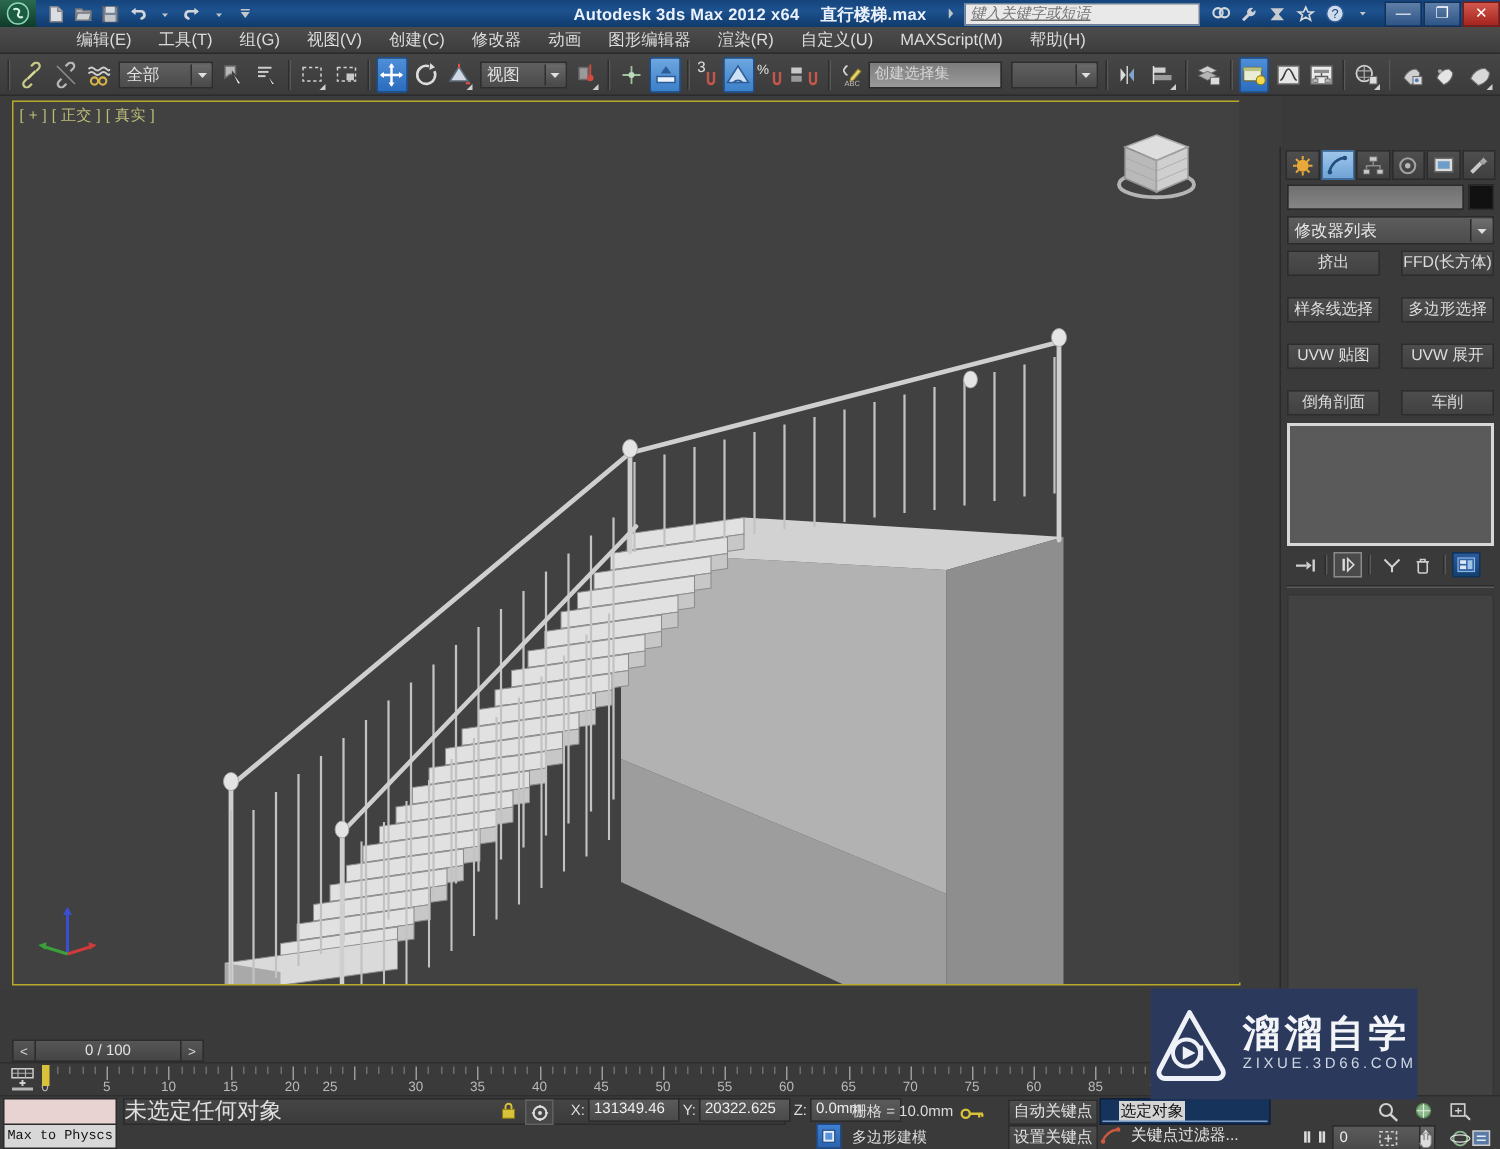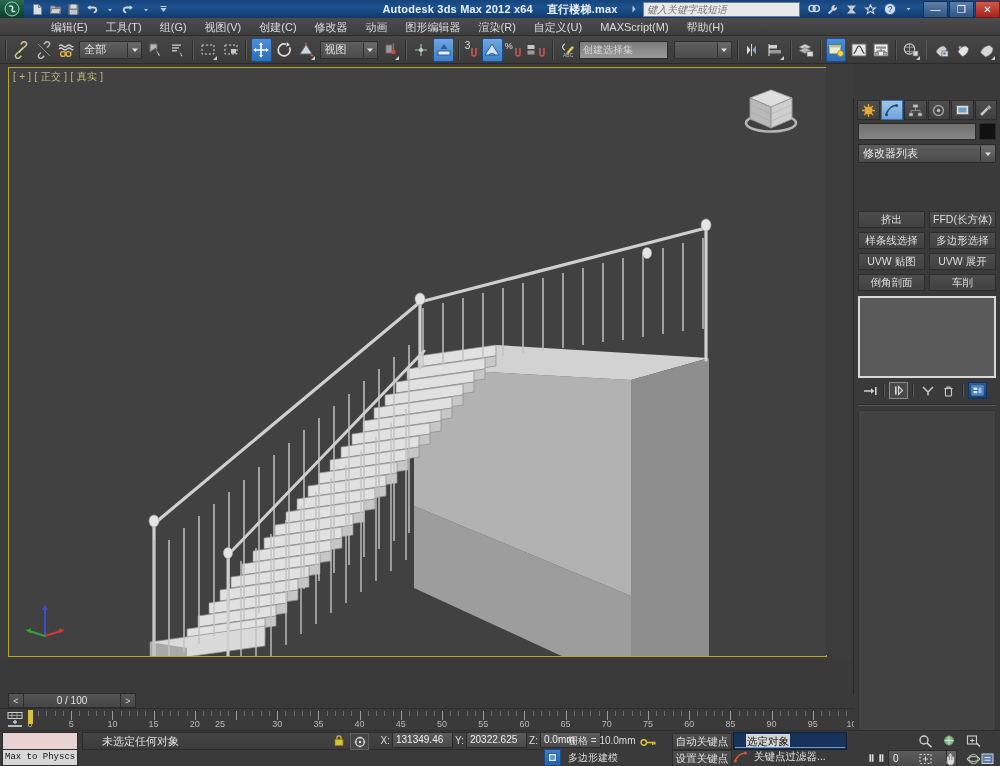--- a/index.html
+++ b/index.html
@@ -17,21 +17,21 @@
   .logo-btn svg{display:block;}
   .qat{display:flex;align-items:center;gap:3px;margin-left:6px;}
   .qicon{width:15px;height:14px;display:flex;align-items:center;justify-content:center;opacity:.93;}
   .title-text{position:absolute;left:0;right:0;text-align:center;
     font-size:11px;color:#eaf1fb;font-weight:bold;letter-spacing:.2px;pointer-events:none;}
   .title-text .fn{margin-left:14px;}
   .tb-right{margin-left:auto;display:flex;align-items:center;height:18px;}
   .searchbox{display:flex;align-items:center;height:13px;width:155px;background:#e9e9e9;
     border:1px solid #6f7f96;margin-right:4px;}
   .searchbox input{border:0;outline:0;background:transparent;width:100%;height:11px;
-    font-size:10px;font-style:italic;color:#6a6a6a;font-family:"Liberation Sans",sans-serif;padding:0 3px;}
+    font-size:10px;font-style:italic;color:#6a6a6a;font-family:"Liberation Sans",sans-serif;padding:0 3px;text-decoration:underline;}
   .tb-right .qicon{margin:0 2px;}
   .wbtns{display:flex;margin-left:4px;}
   .wbtn{width:23px;height:15px;margin-left:1px;display:flex;align-items:center;justify-content:center;
     font-size:10px;color:#fff;background:linear-gradient(to bottom,#5d7ea8,#2f5585);border:1px solid #13325a;}
   .wbtn.close{background:linear-gradient(to bottom,#d2584e,#a3241c);border-color:#7d1a13;}
 
   
   .menubar{height:17px;background:linear-gradient(to bottom,#4c4c4c,#3d3d3d);
     border-bottom:1px solid #2b2b2b;display:flex;align-items:center;padding-left:42px;}
   .menubar .mi{padding:1px 9px;font-size:11px;color:#dcdcdc;line-height:14px;cursor:default;}
@@ -87,21 +87,21 @@
     background:linear-gradient(to bottom,#4e4e4e,#3f3f3f);border:1px solid #2c2c2c;}
   .cptab.active{background:linear-gradient(to bottom,#9fc6ea,#6fa3d6);border-color:#3a6fa5;}
   .cprow{display:flex;align-items:center;padding:3px 4px 0 4px;gap:3px;}
   .objname{flex:1;height:15px;background:linear-gradient(to bottom,#6f6f6f,#868686);
     border:1px solid #2b2b2b;}
   .colsw{width:15px;height:15px;background:#111;border:1px solid #2b2b2b;}
   .modcombo{margin:4px 4px 0 4px;height:17px;background:linear-gradient(to bottom,#5d5d5d,#4c4c4c);
     border:1px solid #2b2b2b;display:flex;align-items:center;font-size:11px;color:#e6e6e6;padding-left:4px;}
   .modcombo .arr{margin-left:auto;width:14px;height:15px;display:flex;align-items:center;justify-content:center;
     background:linear-gradient(to bottom,#6e6e6e,#4e4e4e);border-left:1px solid #2b2b2b;}
-  .modgrid{display:grid;grid-template-columns:1fr 1fr;gap:4px;padding:4px 4px 0 4px;margin-top:44px;}
+  .modgrid{display:grid;grid-template-columns:1fr 1fr;gap:14px;padding:4px 4px 0 4px;}
   .modbtn{height:15px;line-height:15px;text-align:center;font-size:10.5px;color:#ddd;
     background:linear-gradient(to bottom,#4d4d4d,#414141);border:1px solid #2d2d2d;
     overflow:hidden;white-space:nowrap;}
   .stack{margin:5px 4px 0 4px;height:78px;background:#5a5a5a;border:2px solid #d8d8d8;}
   .stackbar{display:flex;align-items:center;gap:2px;padding:4px 6px 0 6px;}
   .sbtn{width:17px;height:15px;display:flex;align-items:center;justify-content:center;
     border:1px solid transparent;}
   .sbtn.framed{border:1px solid #8a8a8a;background:#4a4a4a;}
   .sbtn.blue{background:linear-gradient(to bottom,#2a5a9e,#13406f);border-color:#10335c;}
   .sbar-sep{width:1px;height:13px;background:#2c2c2c;border-right:1px solid #595959;margin:0 2px;}
@@ -127,21 +127,21 @@
   
   .statuswrap{position:absolute;left:0;top:730px;width:1000px;height:36px;background:#3a3a3a;
     border-top:1px solid #2e2e2e;}
   .mxs{position:absolute;left:2px;top:1px;width:76px;height:33px;}
   .mxs-top{height:16px;background:#e8d2d2;border:1px solid #2b2b2b;}
   .mxs-bot{height:15px;background:#d8d8d8;border:1px solid #2b2b2b;border-top:0;
     font-family:"Liberation Mono","DejaVu Sans Mono",monospace;font-size:9px;color:#111;
     line-height:15px;padding-left:2px;overflow:hidden;white-space:nowrap;}
   .statusline{position:absolute;left:82px;top:1px;width:440px;height:16px;
     background:linear-gradient(to bottom,#454545,#3b3b3b);border:1px solid #2b2b2b;
-    font-size:11px;color:#e0e0e0;line-height:16px;padding-left:19px;}
+    font-size:15px;color:#e0e0e0;line-height:16px;padding-left:0;}
   .promptline{position:absolute;left:82px;top:18px;width:440px;height:16px;
     background:linear-gradient(to bottom,#454545,#3b3b3b);border:1px solid #2b2b2b;
     font-size:11px;color:#e0e0e0;line-height:16px;padding-left:5px;}
   .lockbtn{position:absolute;left:330px;top:2px;width:17px;height:15px;display:flex;
     align-items:center;justify-content:center;}
   .selbtn{position:absolute;left:350px;top:2px;width:17px;height:15px;display:flex;
     align-items:center;justify-content:center;background:#474747;border:1px solid #606060;}
   .coord{position:absolute;top:2px;height:14px;display:flex;align-items:center;font-size:10px;color:#dcdcdc;}
   .coord .cl{width:12px;text-align:right;margin-right:2px;}
   .coord .cf{width:56px;height:14px;background:linear-gradient(to bottom,#5b5b5b,#4a4a4a);
@@ -1081,14 +1081,26 @@
       </div>
       <div class="nbtn" style="left:64px;top:19px">
         <svg class="ic" width="15" height="14" viewBox="0 0 15 14">
             <rect x="2" y="2" width="11" height="9.5" fill="#5a7ba6" stroke="#cfcfcf"></rect>
             <path d="M4.5 5.5h6M4.5 8.2h6" stroke="#e4ecf6" stroke-width="1"></path>
           </svg>
       </div>
     </div>
   </div>
 
+  <div class="watermark">
+    <svg width="52" height="50" viewBox="0 0 52 50">
+      <path d="M25 4 47 42c1.6 3-0.4 6-3.8 6H9c-3.4 0-5.4-3-3.8-6z" fill="none" stroke="#eef1f7" stroke-width="3.2" stroke-linejoin="round"></path>
+      <circle cx="23" cy="31" r="9" fill="none" stroke="#eef1f7" stroke-width="2.6"></circle>
+      <path d="M20.5 26.5 29 31l-8.5 4.5z" fill="#eef1f7"></path>
+      <rect x="31.5" y="26" width="2.6" height="10" fill="#eef1f7"></rect>
+    </svg>
+    <div class="wm-text">
+      <div class="wm-cn">溜溜自学</div>
+      <div class="wm-en">ZIXUE.3D66.COM</div>
+    </div>
+  </div>
 
 </div>
 
 </body></html>

